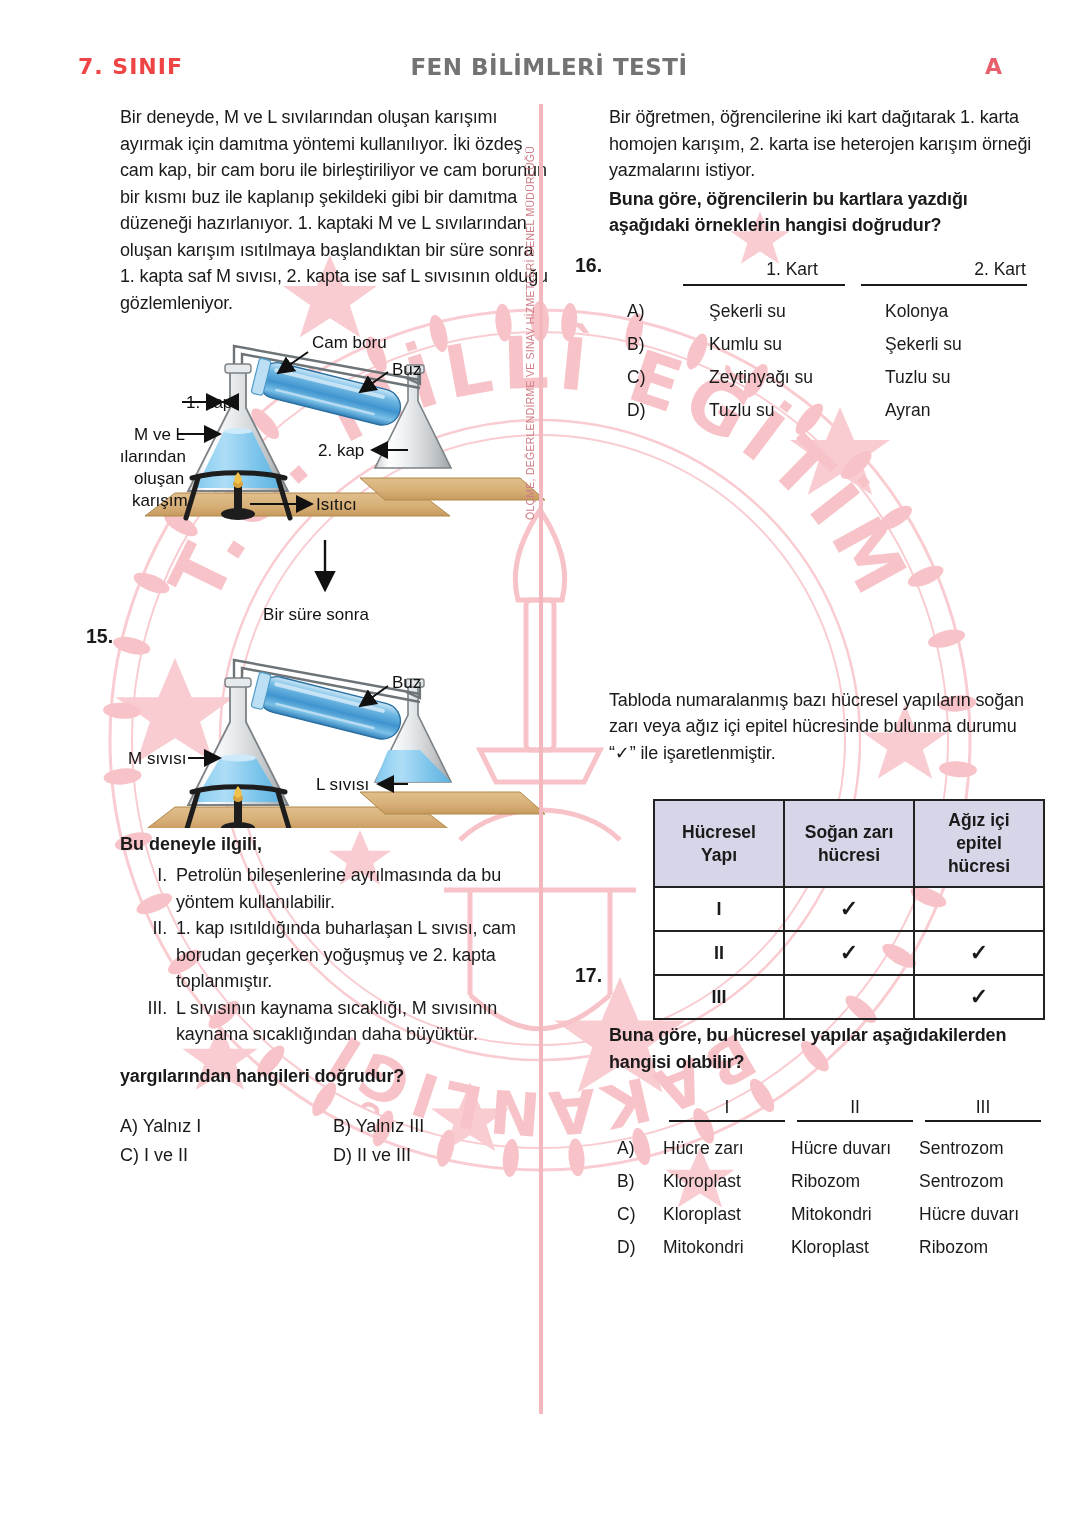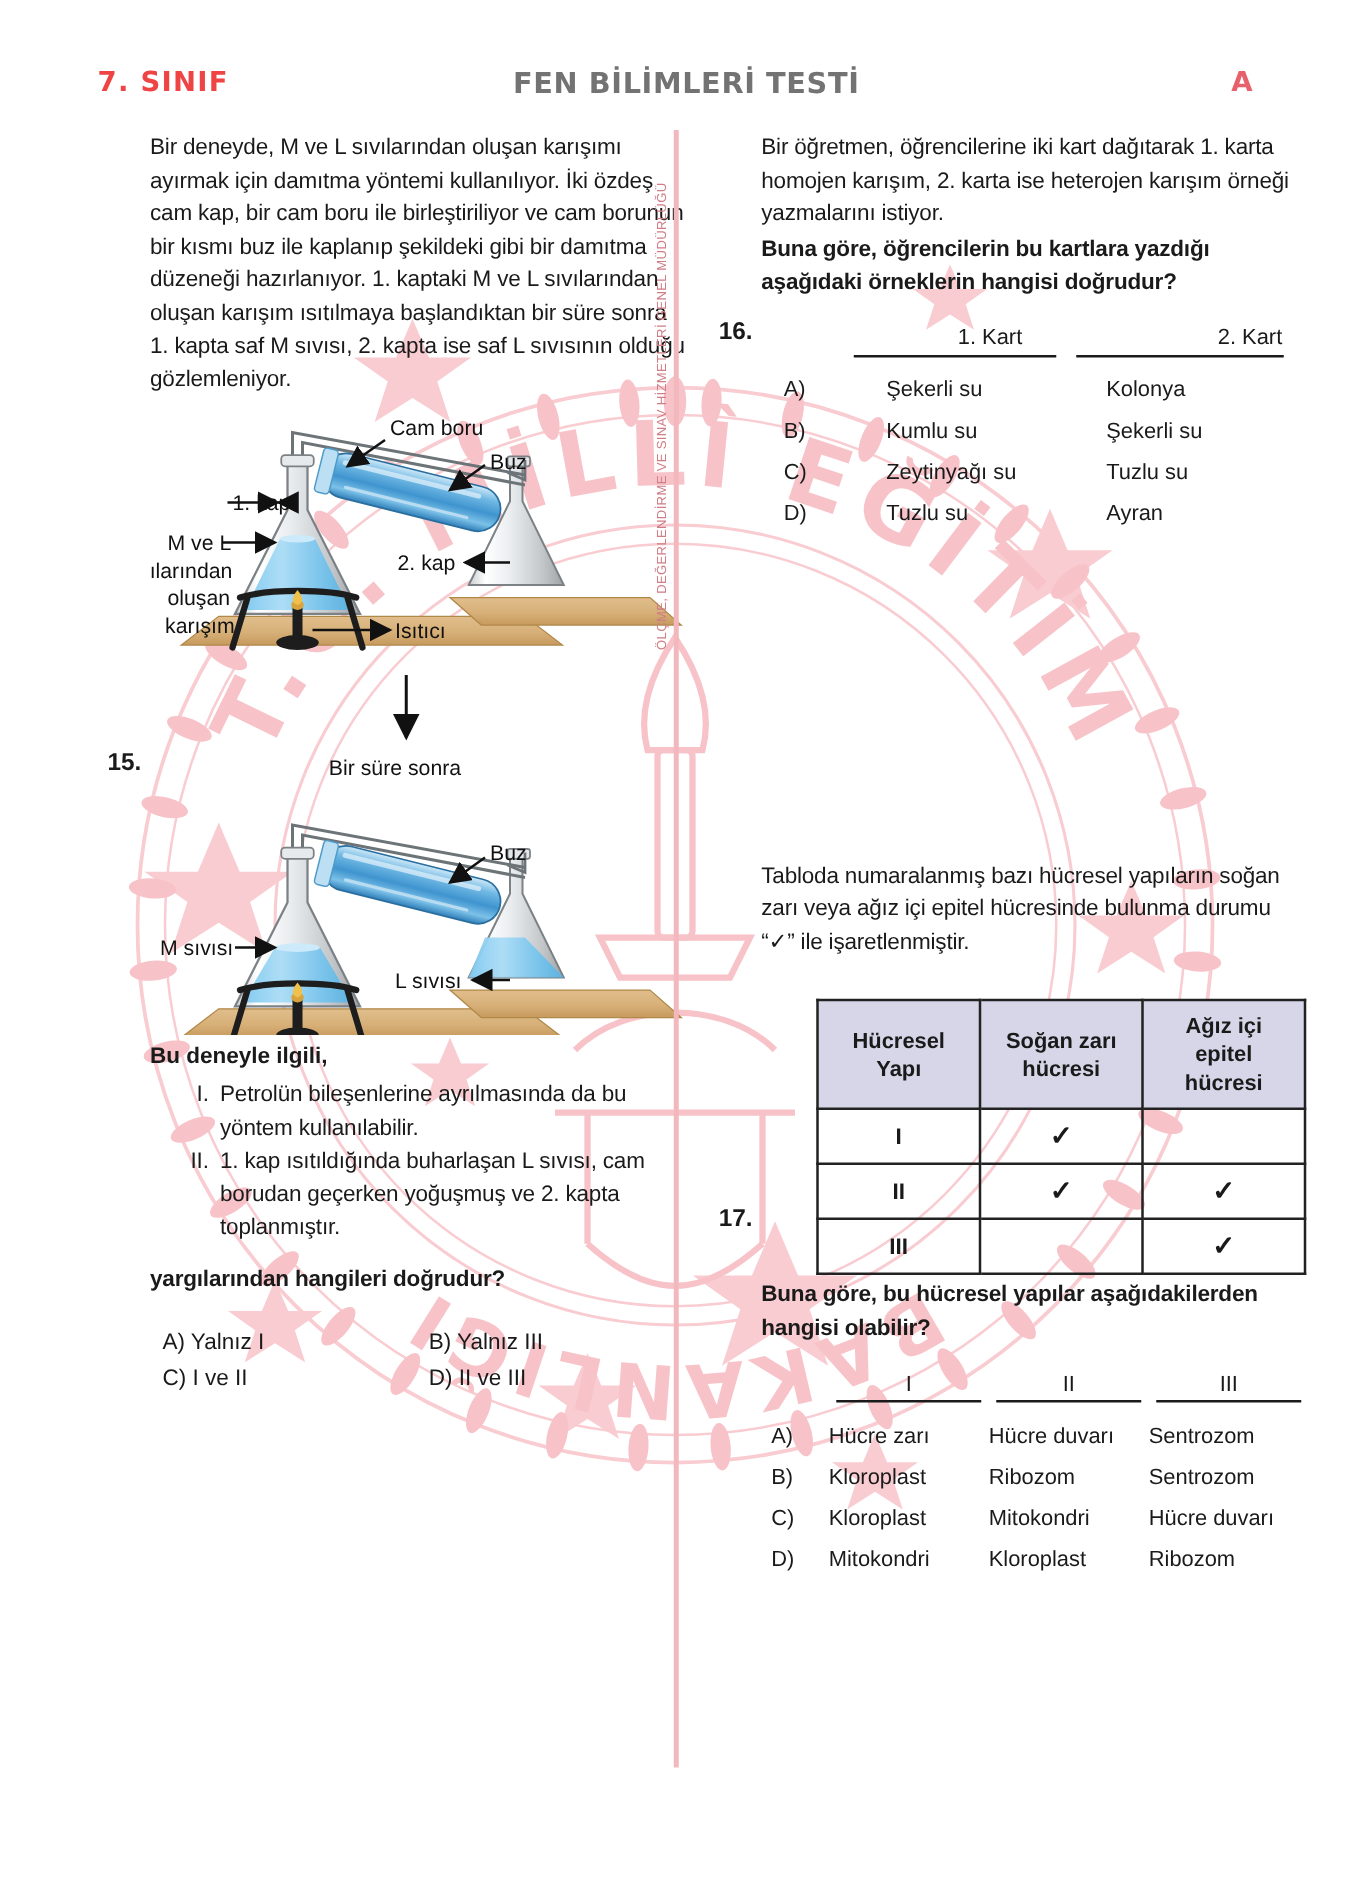--- a/index.html
+++ b/index.html
@@ -171,21 +171,20 @@
   }
 
   
   .opts22 {
     margin-top: 26px;
     display: grid;
     grid-template-columns: 213px 1fr;
     row-gap: 2px;
     font-size: 18px;
     line-height: 27px;
-    margin-left: 10px;
   }
 
   
   .karttab {
     margin-top: 20px;
     margin-left: 14px;
     width: 412px;
     position: relative;
   }
   .kart-hdr {
@@ -679,20 +678,24 @@
         <div class="roman-head">Bu deneyle ilgili,</div>
         <div class="roman-list">
           <div class="roman-row">
             <span class="roman-lbl">I.</span>
             <span class="roman-txt">Petrolün bileşenlerine ayrılmasında da bu yöntem kullanılabilir.</span>
           </div>
           <div class="roman-row">
             <span class="roman-lbl">II.</span>
             <span class="roman-txt">1. kap ısıtıldığında buharlaşan L sıvısı, cam borudan geçerken yoğuşmuş ve 2. kapta toplanmıştır.</span>
           </div>
+          <div class="roman-row">
+            <span class="roman-lbl">III.</span>
+            <span class="roman-txt">L sıvısının kaynama sıcaklığı, M sıvısının kaynama sıcaklığından daha büyüktür.</span>
+          </div>
         </div>
 
         <div class="concl">yargılarından hangileri doğrudur?</div>
 
         <div class="opts22">
           <div>A) Yalnız I</div>
           <div>B) Yalnız III</div>
           <div>C) I ve II</div>
           <div>D) II ve III</div>
         </div>

